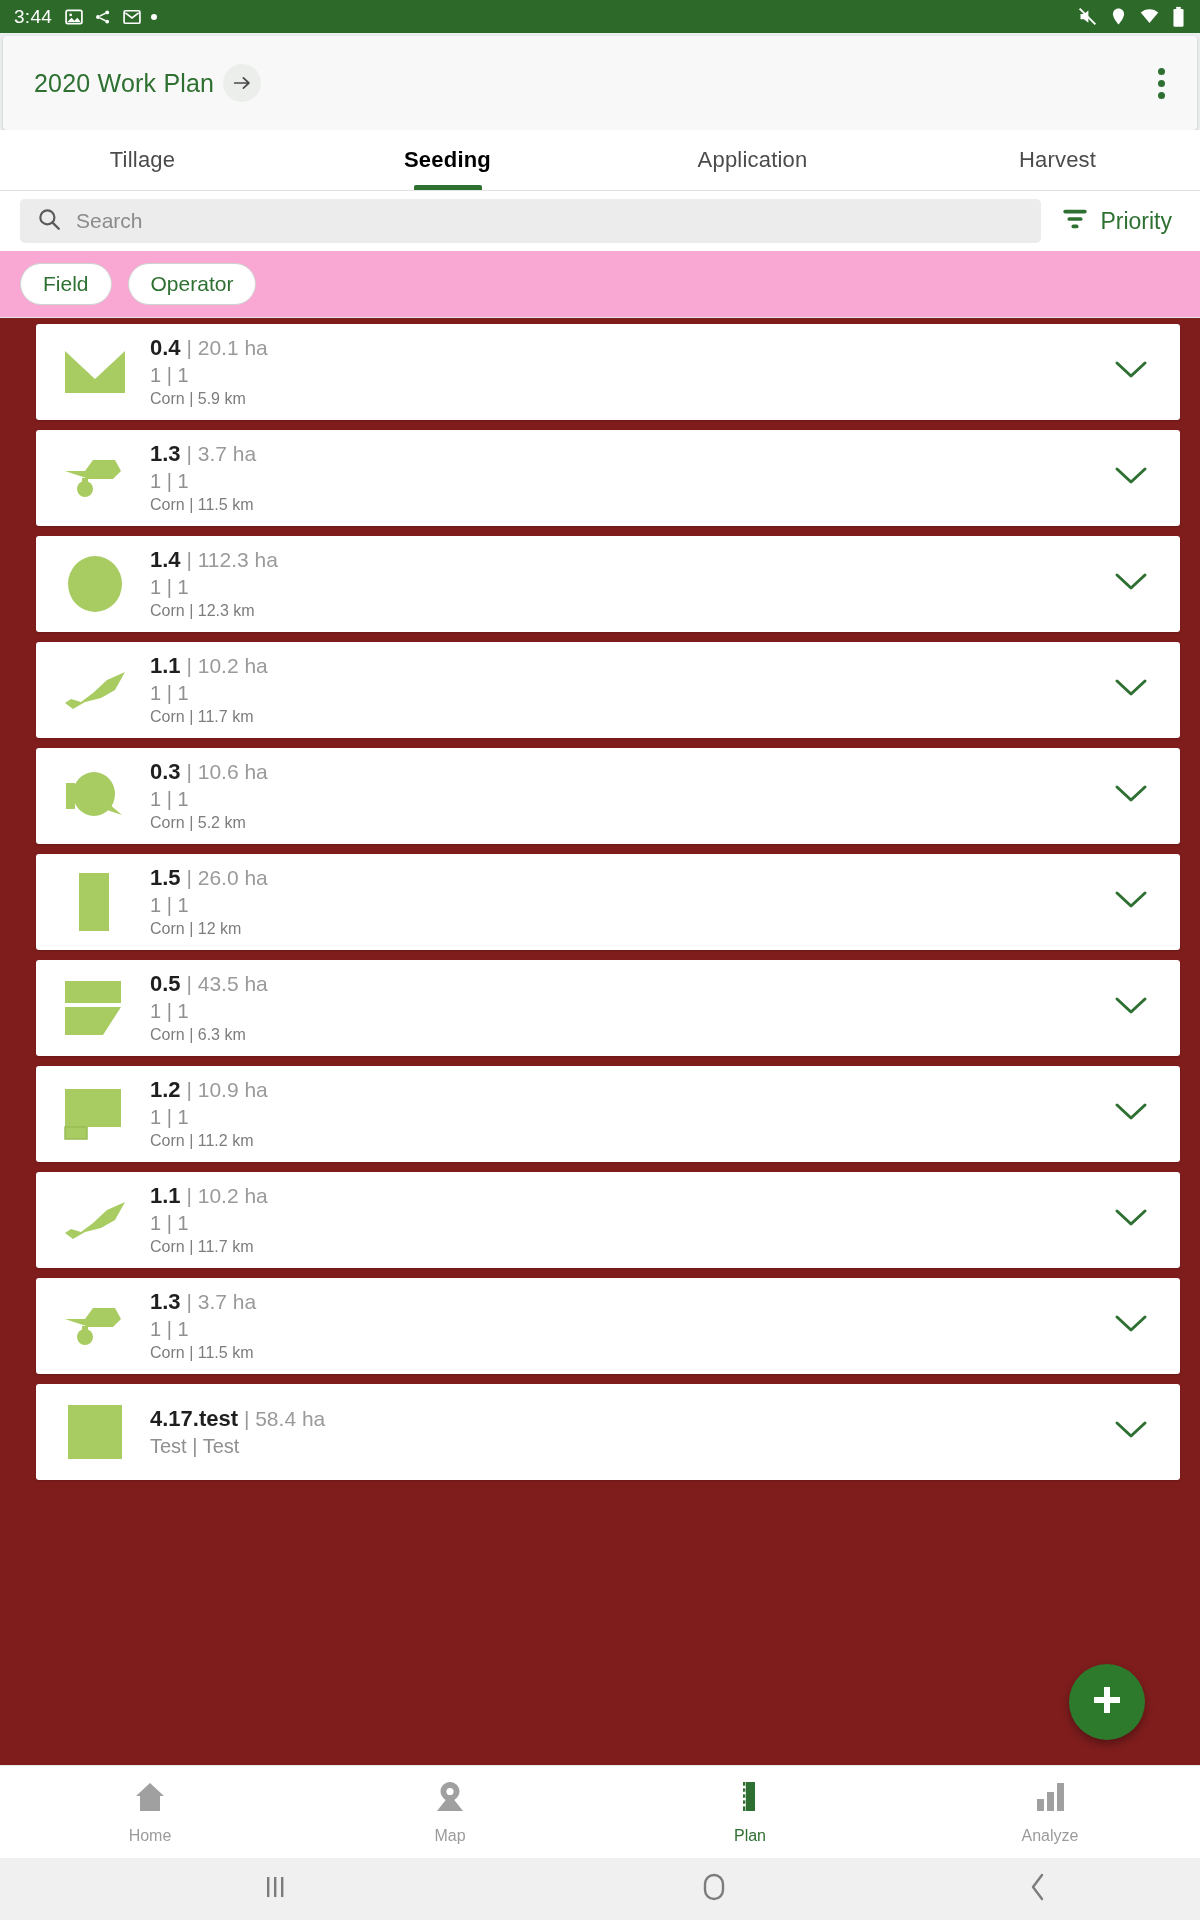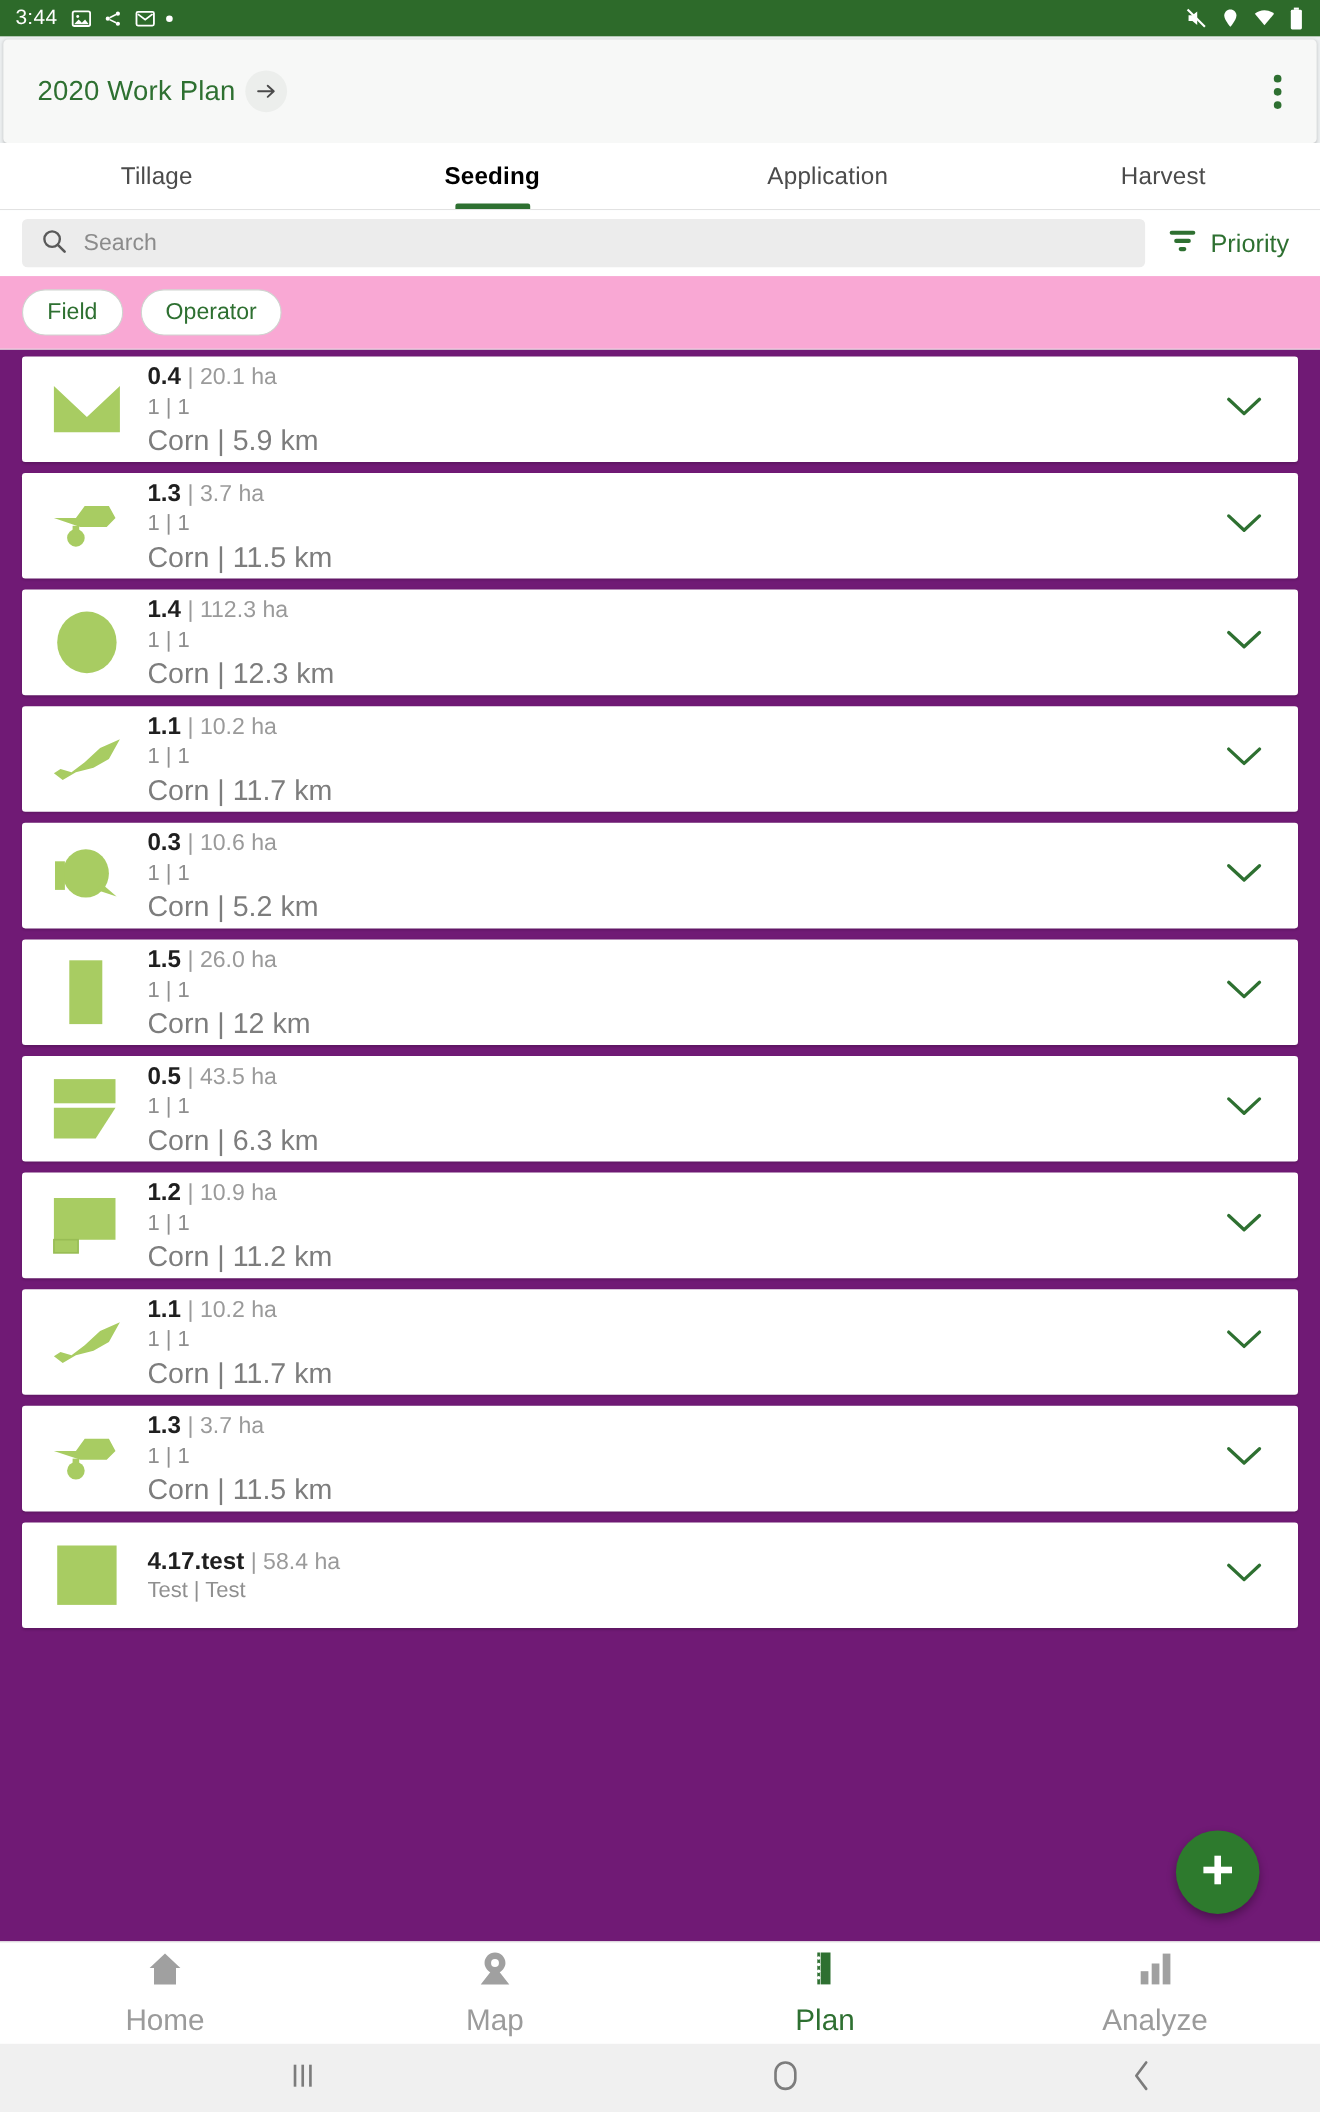--- a/index.html
+++ b/index.html
@@ -76,57 +76,58 @@
     gap: 16px; padding: 0 20px; border-bottom: 1px solid #e4e4e4;
   }
   .chip {
     height: 42px; border: 1px solid #cfd3cf; border-radius: 21px;
     display: inline-flex; align-items: center; padding: 0 22px;
     color: #2e7031; font-size: 21px; background: #fff;
   }
 
   
   .list {
-    flex: 1 1 auto; background: #701a75; overflow: hidden; position: relative;
+    flex: 1 1 auto; background: #7f1d1d; overflow: hidden; position: relative;
     padding-top: 6px;
+    padding-left: 16px;
   }
   .card {
     background: #ffffff; margin: 0 20px 10px 20px; border-radius: 3px;
     box-shadow: 0 1px 2px rgba(0,0,0,.16);
     height: 96px; display: flex; align-items: center; padding: 0 18px 0 26px;
   }
   .thumb {
     width: 66px; height: 66px; flex: 0 0 66px; margin-right: 22px;
     display: flex; align-items: center; justify-content: center;
   }
   .thumb svg { display: block; }
   .info { display: flex; flex-direction: column; justify-content: center; gap: 3px; }
   .line1 { font-size: 21px; color: #9a9a9a; line-height: 1.16; }
   .line1 b { color: #1f1f1f; font-weight: 700; font-size: 22px; }
   .line2 { font-size: 20px; color: #8f8f8f; line-height: 1.16; }
-  .line3 { font-size: 26px; color: #7d7d7d; line-height: 1.16; }
+  .line3 { font-size: 16px; color: #7d7d7d; line-height: 1.16; }
   .expand { margin-left: auto; padding: 12px 14px; }
 
   
   .fab {
     position: absolute; right: 55px; bottom: 180px;
     width: 76px; height: 76px; border-radius: 50%; background: #2d7a2d;
     box-shadow: 0 4px 9px rgba(0,0,0,.33);
     display: flex; align-items: center; justify-content: center; z-index: 20;
   }
 
   
   .bottomnav {
     flex: 0 0 93px; background: #ffffff; display: flex; align-items: center;
     border-top: 1px solid #e8e8e8; z-index: 15;
   }
   .navitem {
     flex: 1; display: flex; flex-direction: column; align-items: center; gap: 8px;
   }
-  .navlabel { font-size: 27px; color: #9b9b9b; }
+  .navlabel { font-size: 16px; color: #9b9b9b; }
   .navitem.active .navlabel { color: #2e7031; }
 
   
   .sysbar {
     flex: 0 0 62px; background: #f0f0f0; display: flex; align-items: center;
   }
   .sysitem { flex: 1; display: flex; align-items: center; justify-content: center; }
   .sysitem.s-left { flex: 0 0 46%; justify-content: center; }
 </style>
 </head>

